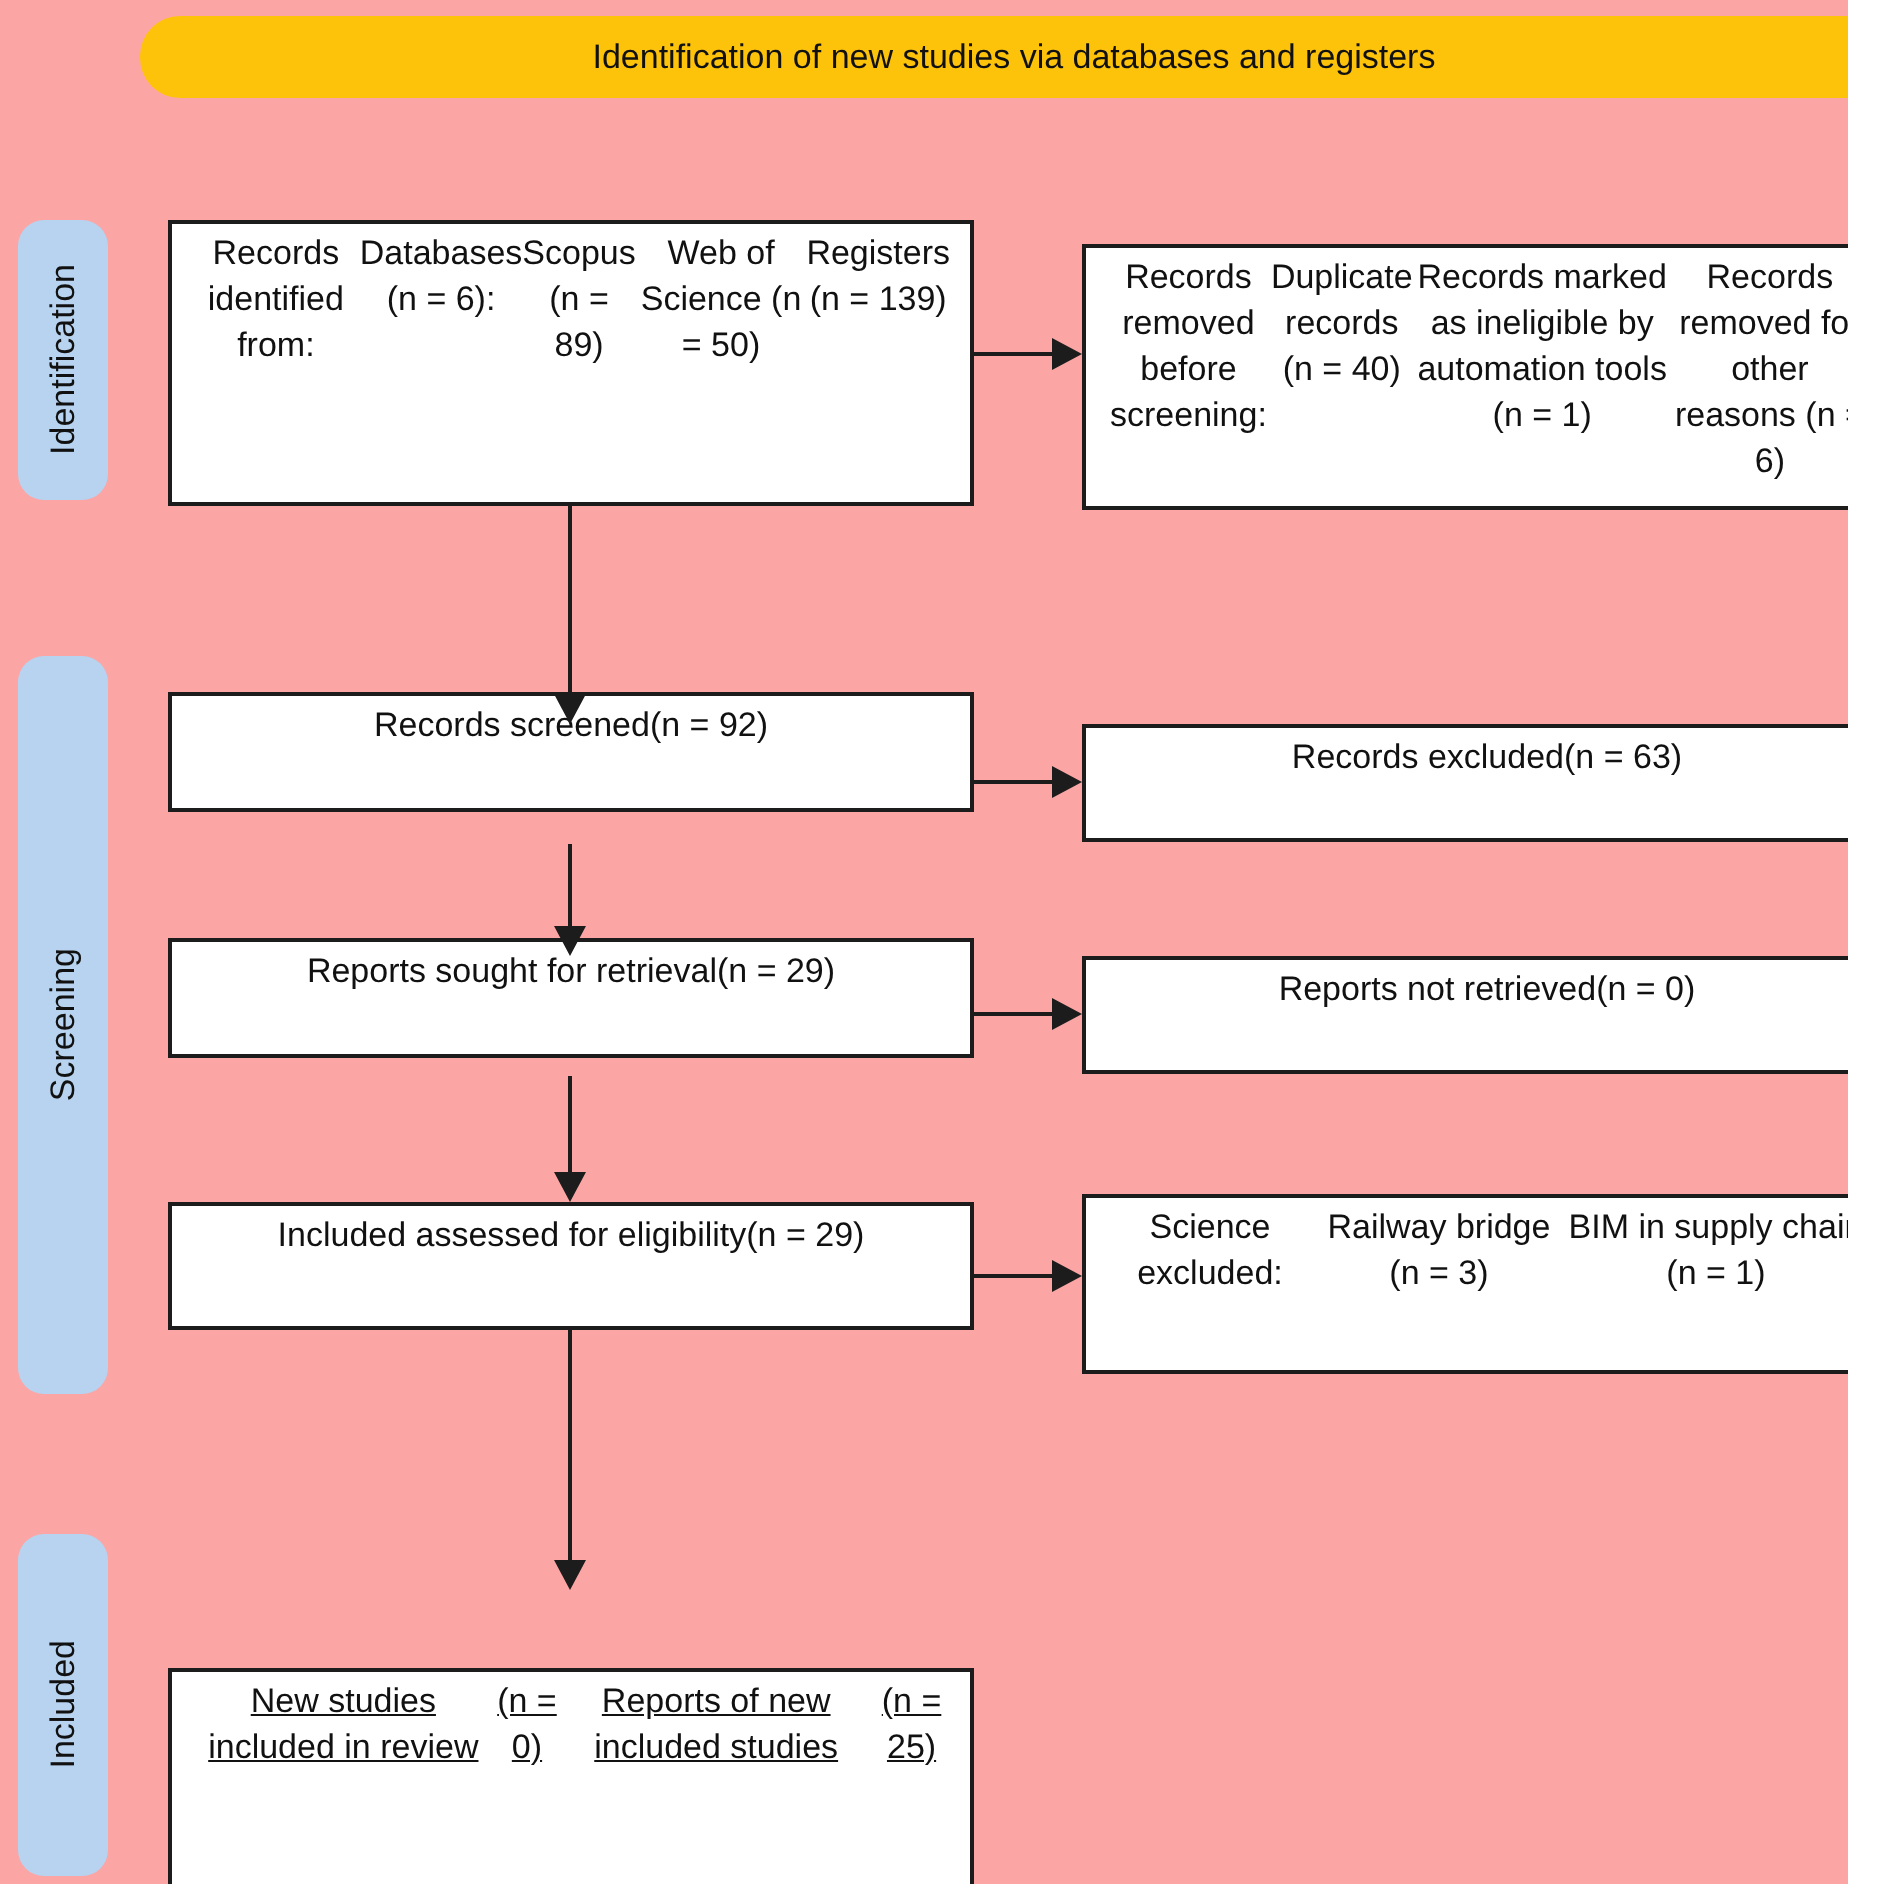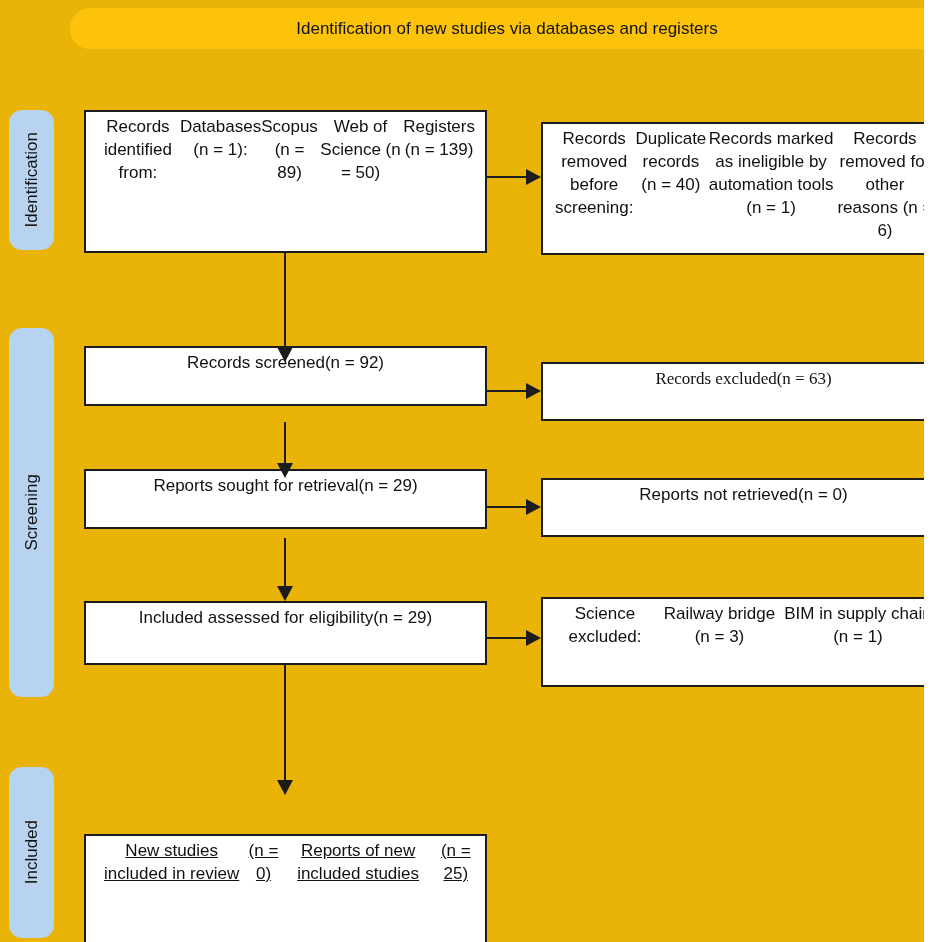--- a/index.html
+++ b/index.html
@@ -1,20 +1,20 @@
 <!DOCTYPE html>
 <html><head>
 <meta charset="utf-8">
 <style>
   html, body { margin: 0; padding: 0; background: #ffffff; }
   .canvas {
     position: relative;
     width: 924px;
     height: 942px;
-    background: #eab308;
+    background: #fca5a5;
     font-family: "Liberation Sans", sans-serif;
     color: #111111;
     overflow: hidden;
   }
 
   
   .banner {
     position: absolute;
     left: 70px; top: 8px;
     width: 874px; height: 41px;
@@ -50,21 +50,21 @@
     align-items: flex-start; justify-content: center;
     text-align: center;
     font-size: 17px; line-height: 23px;
     padding: 3px 10px;
   }
   .box-left  { left: 84px;  width: 403px; }
   .box-right { left: 541px; width: 405px; }
   .box-records-identified    { top: 110px; height: 143px; }
   .box-records-removed       { top: 122px; height: 133px; }
   .box-records-screened      { top: 346px; height: 60px; }
-  .box-records-excluded      { top: 362px; height: 59px; font-family: Liberation Serif, serif; }
+  .box-records-excluded      { top: 362px; height: 59px; }
   .box-reports-sought        { top: 469px; height: 60px; }
   .box-reports-not-retrieved { top: 478px; height: 59px; }
   .box-reports-assessed      { top: 601px; height: 64px; }
   .box-reports-excluded      { top: 597px; height: 90px; }
   .box-included-studies      { top: 834px; height: 114px; text-decoration: underline; }
 
   
   .vline { position: absolute; width: 2px; background: #1c1c1c; }
   .hline { position: absolute; height: 2px; background: #1c1c1c; }
   .head-down {
@@ -94,21 +94,21 @@
   </div>
   <div class="stage stage-screening" style="background-color: rgb(183, 211, 239);">
     <span class="stage-label">Screening</span>
   </div>
   <div class="stage stage-included" style="background-color: rgb(183, 211, 239);">
     <span class="stage-label">Included</span>
   </div>
 
   <div class="box box-left box-records-identified">
       <div>Records identified from:</div>
-      <div>Databases (n = 1):</div>
+      <div>Databases (n = 6):</div>
       <div>Scopus (n = 89)</div>
       <div>Web of Science (n = 50)</div>
       <div>Registers (n = 139)</div>
     </div>
   <div class="box box-left box-records-screened">
       <div>Records screened</div>
       <div>(n = 92)</div>
     </div>
   <div class="box box-left box-reports-sought">
       <div>Reports sought for retrieval</div>

